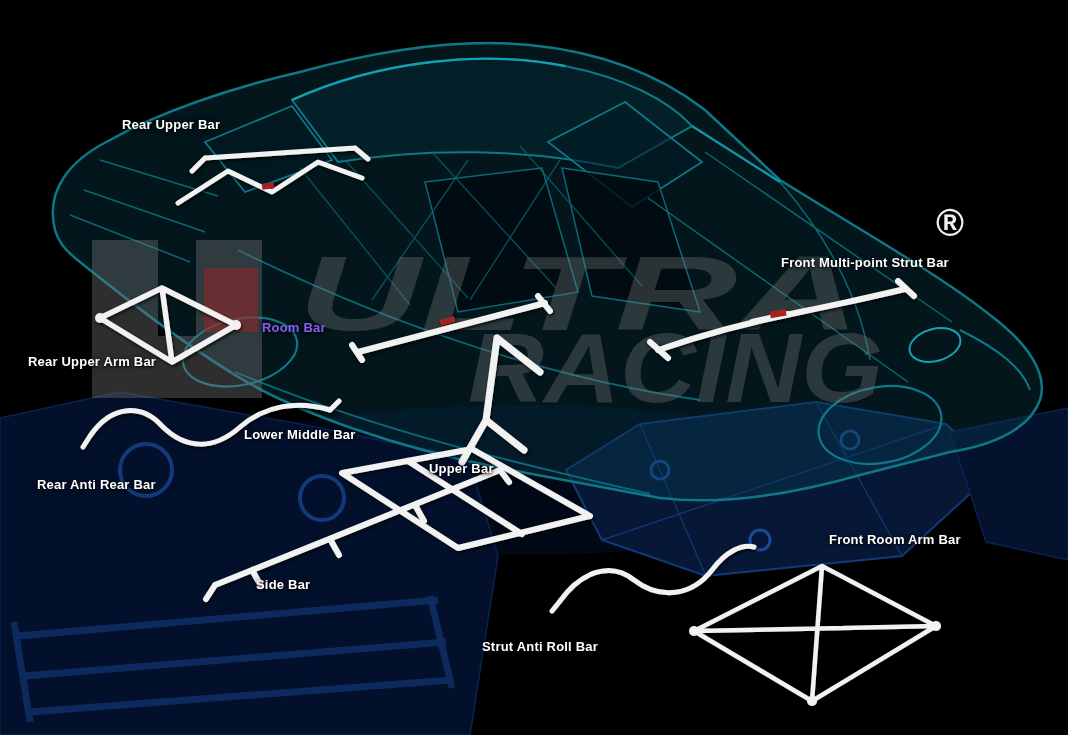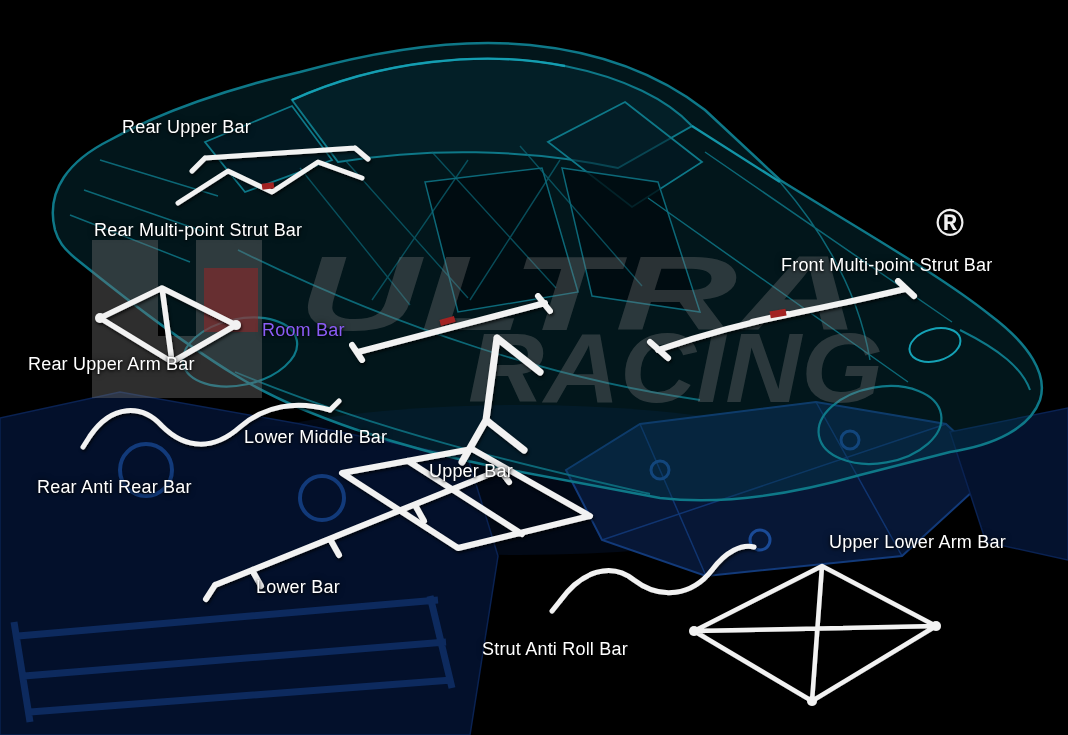--- a/index.html
+++ b/index.html
@@ -7,22 +7,22 @@
     position: relative;
     width: 1068px;
     height: 735px;
     background: #000;
     overflow: hidden;
     font-family: "Liberation Sans", sans-serif;
   }
   .stage svg { position: absolute; left: 0; top: 0; display: block; }
   .label {
     position: absolute;
-    font-size: 18px;
-    font-weight: 400;
+    font-size: 13px;
+    font-weight: 700;
     color: #ffffff;
     white-space: nowrap;
     letter-spacing: 0.2px;
     text-shadow: 0 1px 3px rgba(0,0,0,0.95), 0 0 6px rgba(0,0,0,0.7);
     z-index: 10;
   }
   .label--room { color: #8b5cf6; }
   .regmark {
     position: absolute;
     left: 936px;
@@ -127,26 +127,25 @@
       <g>
         <path d="M694,631 L822,566 L936,626 L812,701 Z M822,566 L812,701 M694,631 L936,626" stroke-width="4.5"></path>
         <circle cx="694" cy="631" r="5" fill="#f2f2f2" stroke="none"></circle>
         <circle cx="936" cy="626" r="5" fill="#f2f2f2" stroke="none"></circle>
         <circle cx="812" cy="701" r="5" fill="#f2f2f2" stroke="none"></circle>
       </g>
     </g>
   </svg>
 
   <div class="label" style="left:122px; top:117px">Rear Upper Bar</div>
-  <div class="label" style="left:94px; top:220px">Rear Multi-point Strut Bar</div>
   <div class="label" style="left:781px; top:255px">Front Multi-point Strut Bar</div>
   <div class="label label--room" style="left:262px; top:320px">Room Bar</div>
   <div class="label" style="left:28px; top:354px">Rear Upper Arm Bar</div>
   <div class="label" style="left:244px; top:427px">Lower Middle Bar</div>
   <div class="label" style="left:429px; top:461px">Upper Bar</div>
   <div class="label" style="left:37px; top:477px">Rear Anti Rear Bar</div>
-  <div class="label" style="left:829px; top:532px">Upper Lower Arm Bar</div>
-  <div class="label" style="left:256px; top:577px">Lower Bar</div>
+  <div class="label" style="left:829px; top:532px">Front Room Arm Bar</div>
+  <div class="label" style="left:256px; top:577px">Side Bar</div>
   <div class="label" style="left:482px; top:639px">Strut Anti Roll Bar</div>
 
   <div class="regmark">®</div>
 
 </div>
 
 </body></html>

